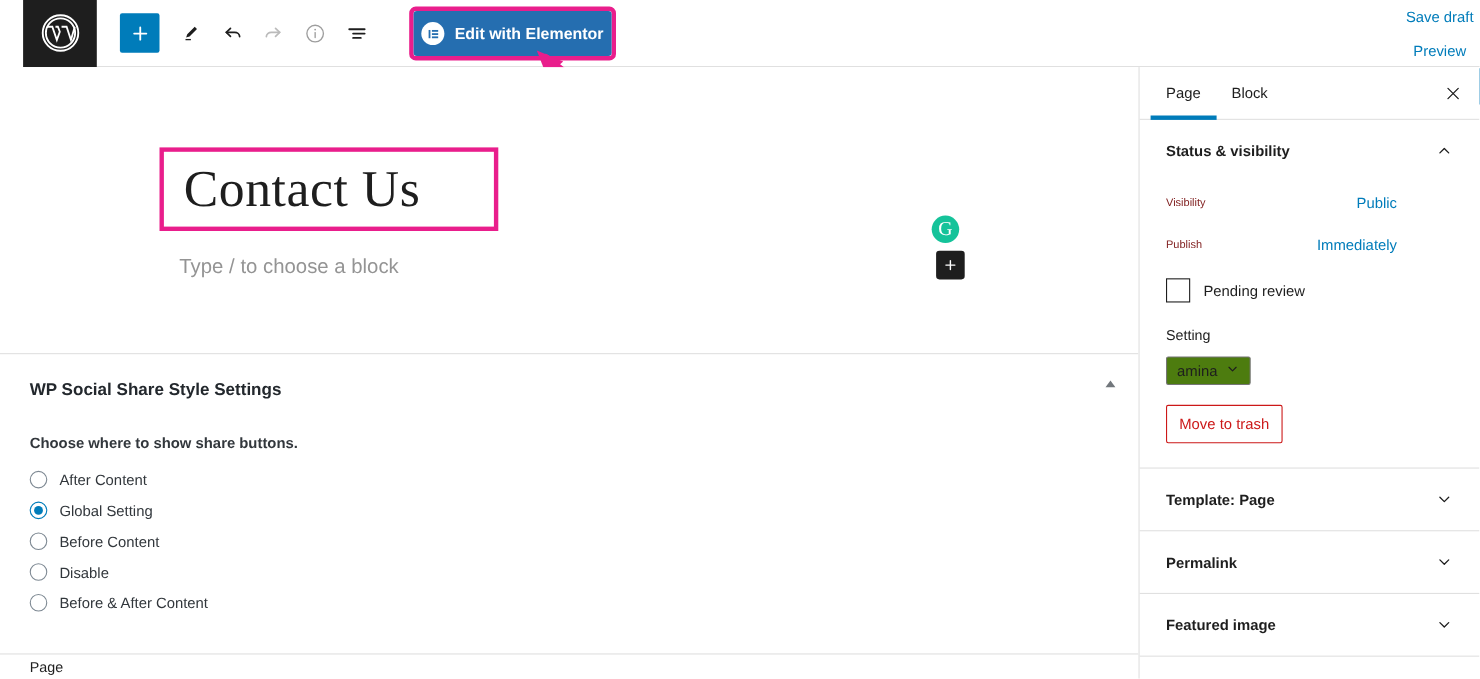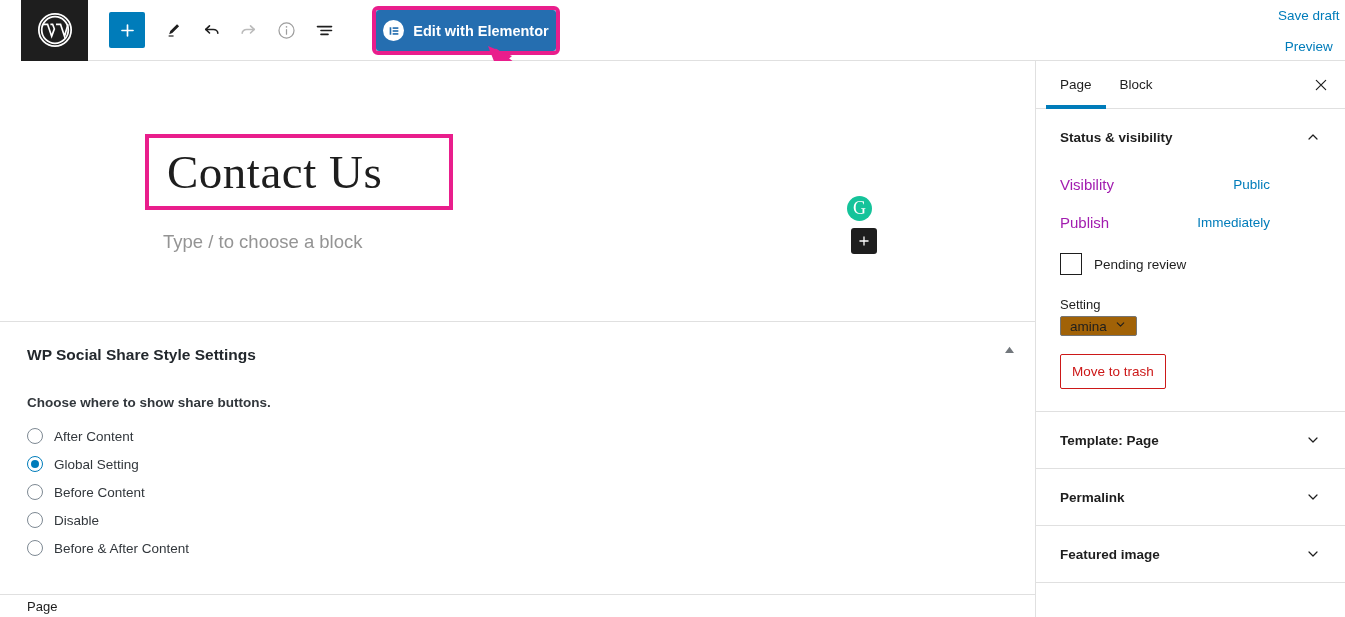--- a/index.html
+++ b/index.html
@@ -211,38 +211,38 @@
     justify-content: space-between; padding: 0 24px;
     cursor: pointer;
   }
   .sb-head-title { font-size: 13.5px; font-weight: 600; color: #1e1e1e; }
   .sb-chev { color: #1e1e1e; display: flex; }
   .sb-body { padding: 0 24px 22px 24px; }
   .row {
     display: flex; align-items: center; justify-content: space-between;
     height: 38px;
   }
-  .row-label { font-size: 15px; color: #a21caf; }
+  .row-label { font-size: 10px; color: #7f1d1d; }
   .row-value {
     background: none; border: none; cursor: pointer;
     color: #007cba; font-size: 13.5px;
     font-family: "Liberation Sans", sans-serif;
     padding: 0; margin-right: 51px;
   }
   .check-row { display: flex; align-items: center; margin-top: 12px; cursor: pointer; }
   .checkbox {
     width: 22px; height: 22px; border: 1px solid #1e1e1e;
     background: #fff; margin-right: 12px; flex: none;
   }
   .check-label { font-size: 13.5px; color: #1e1e1e; }
   .author-label { font-size: 13px; color: #1e1e1e; margin-top: 22px; }
   .author-select {
-    margin-top: 4px; height: 20px;
+    margin-top: 12px; height: 26px;
     border: 1px solid #757575; border-radius: 2px;
-    background: #a16207; cursor: pointer;
+    background: #4d7c0f; cursor: pointer;
     display: inline-flex; align-items: center; gap: 7px;
     padding: 0 9px;
     font-size: 13.5px; color: #1e1e1e;
   }
   .trash-btn {
     margin-top: 18px; display: block;
     background: #fff; border: 1px solid #cc1818;
     border-radius: 2px; color: #cc1818;
     font-size: 13.5px; cursor: pointer;
     padding: 9px 11px;

